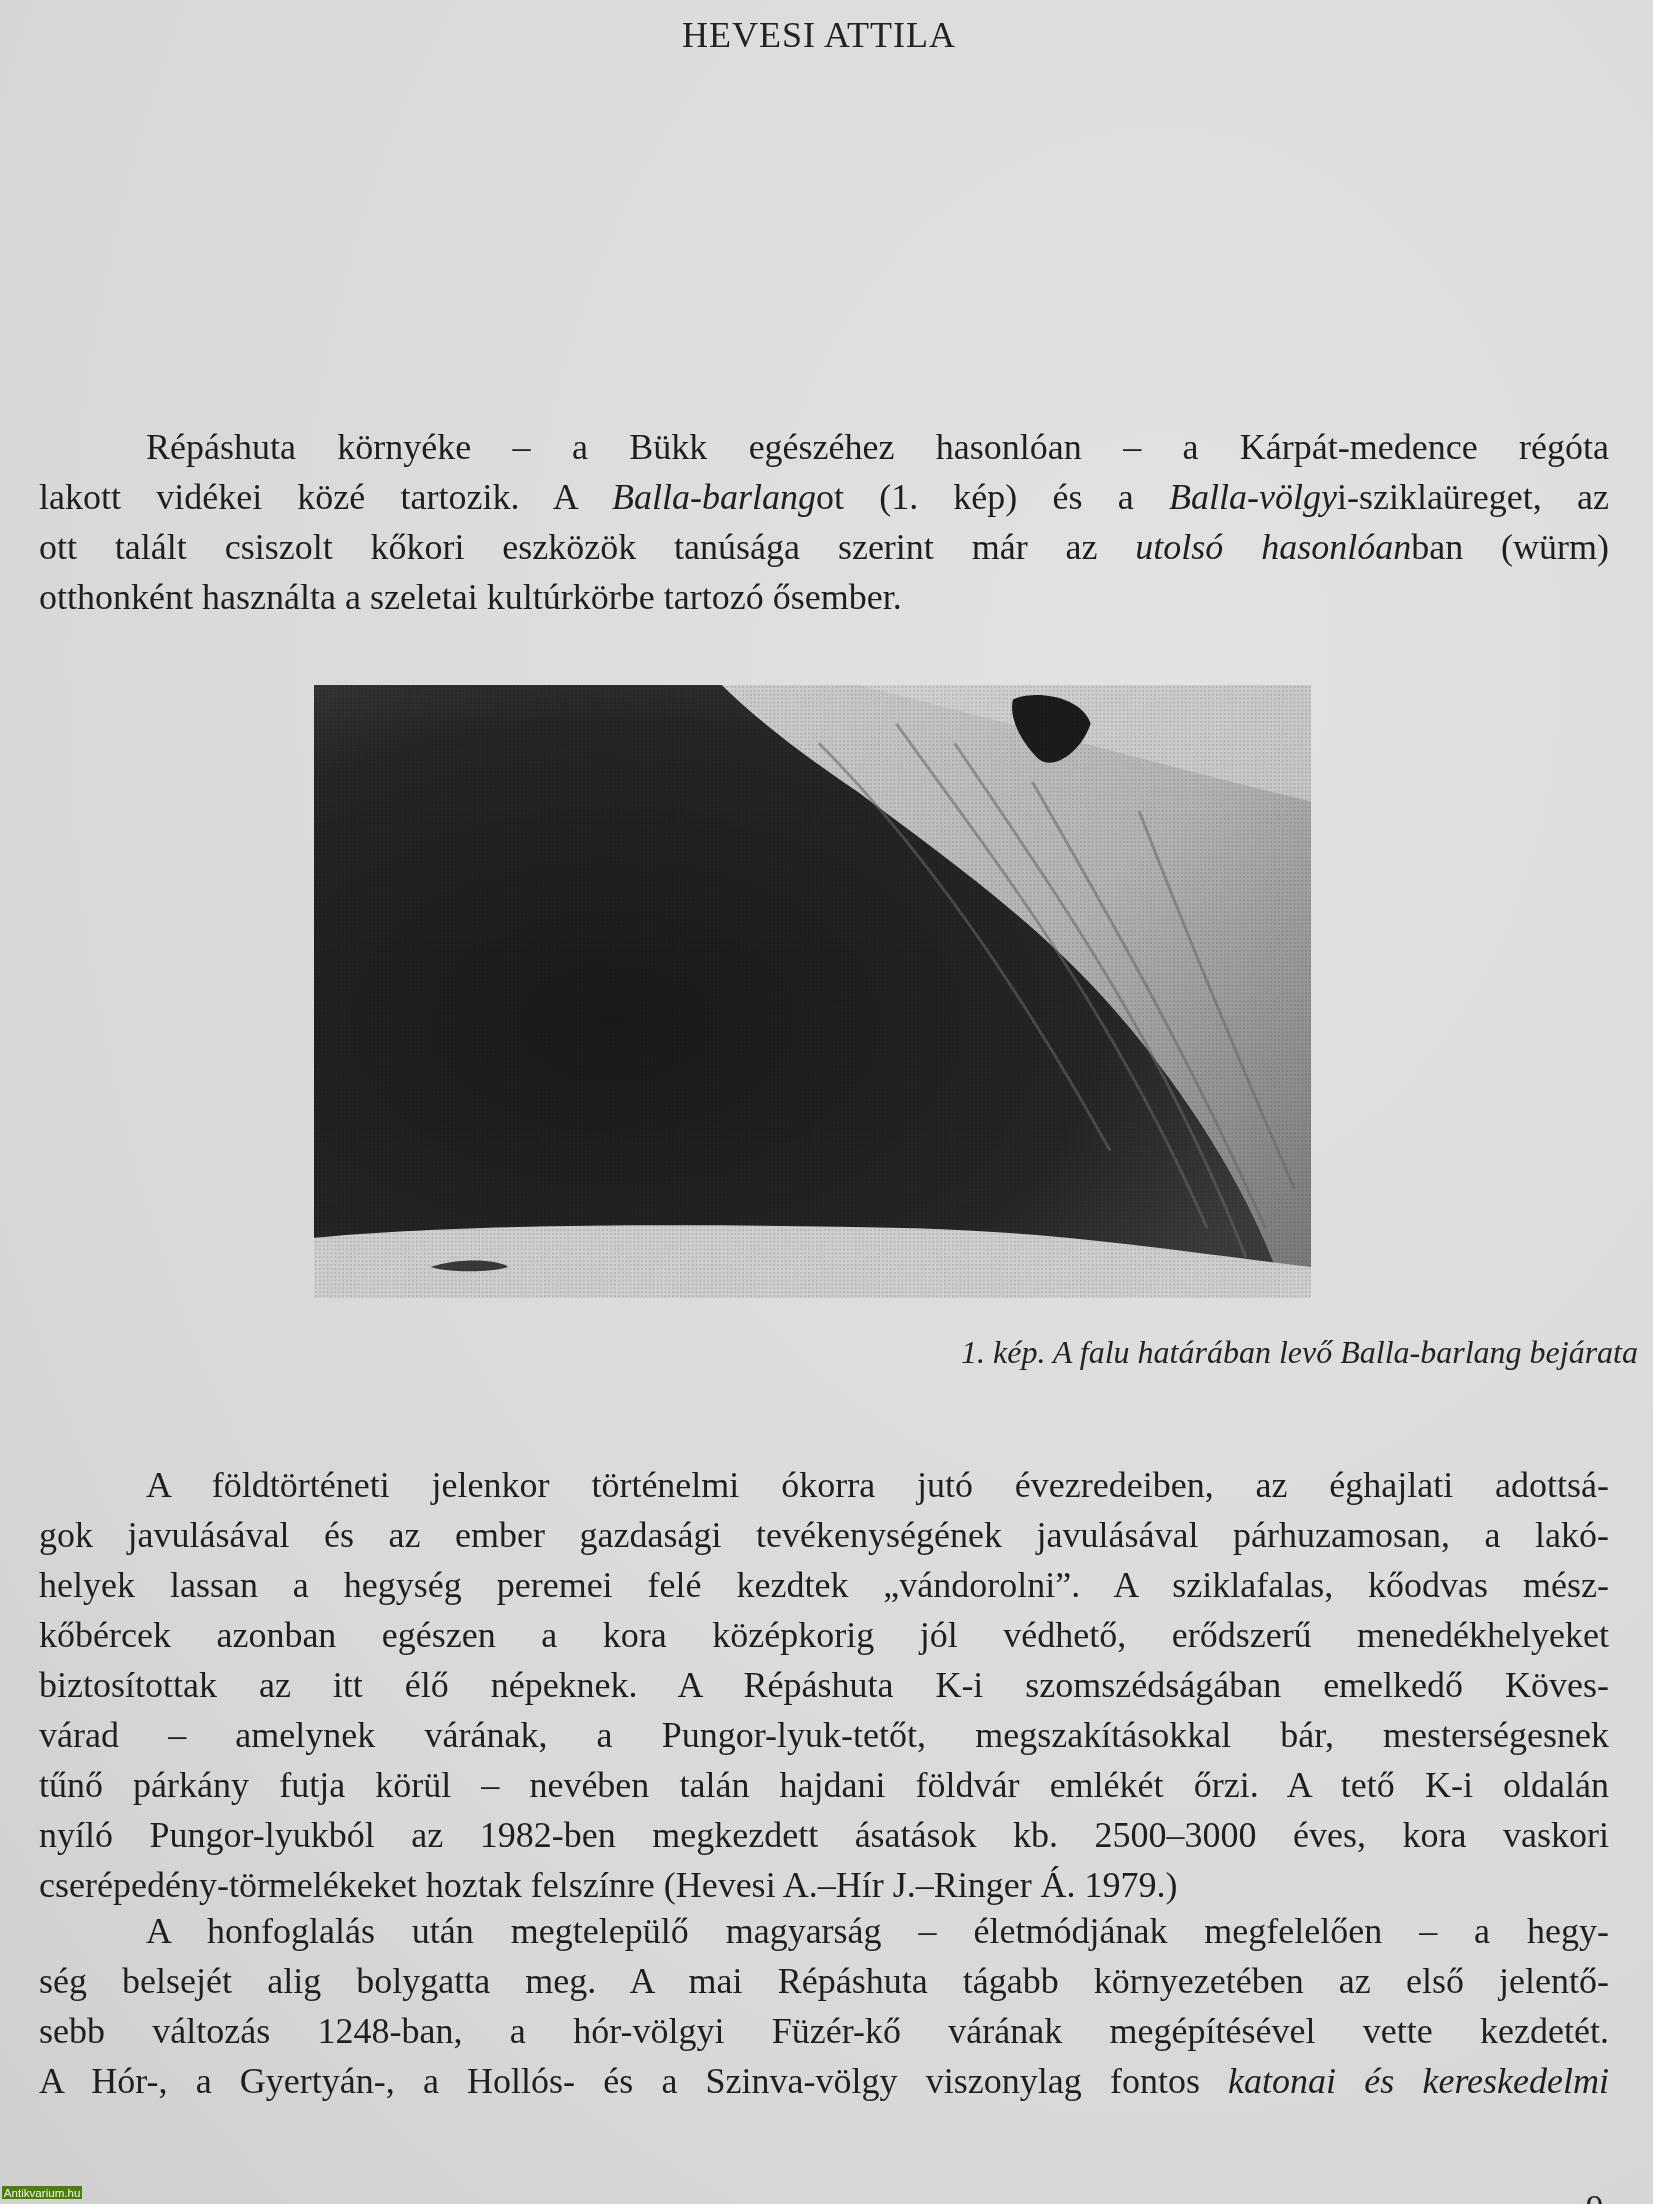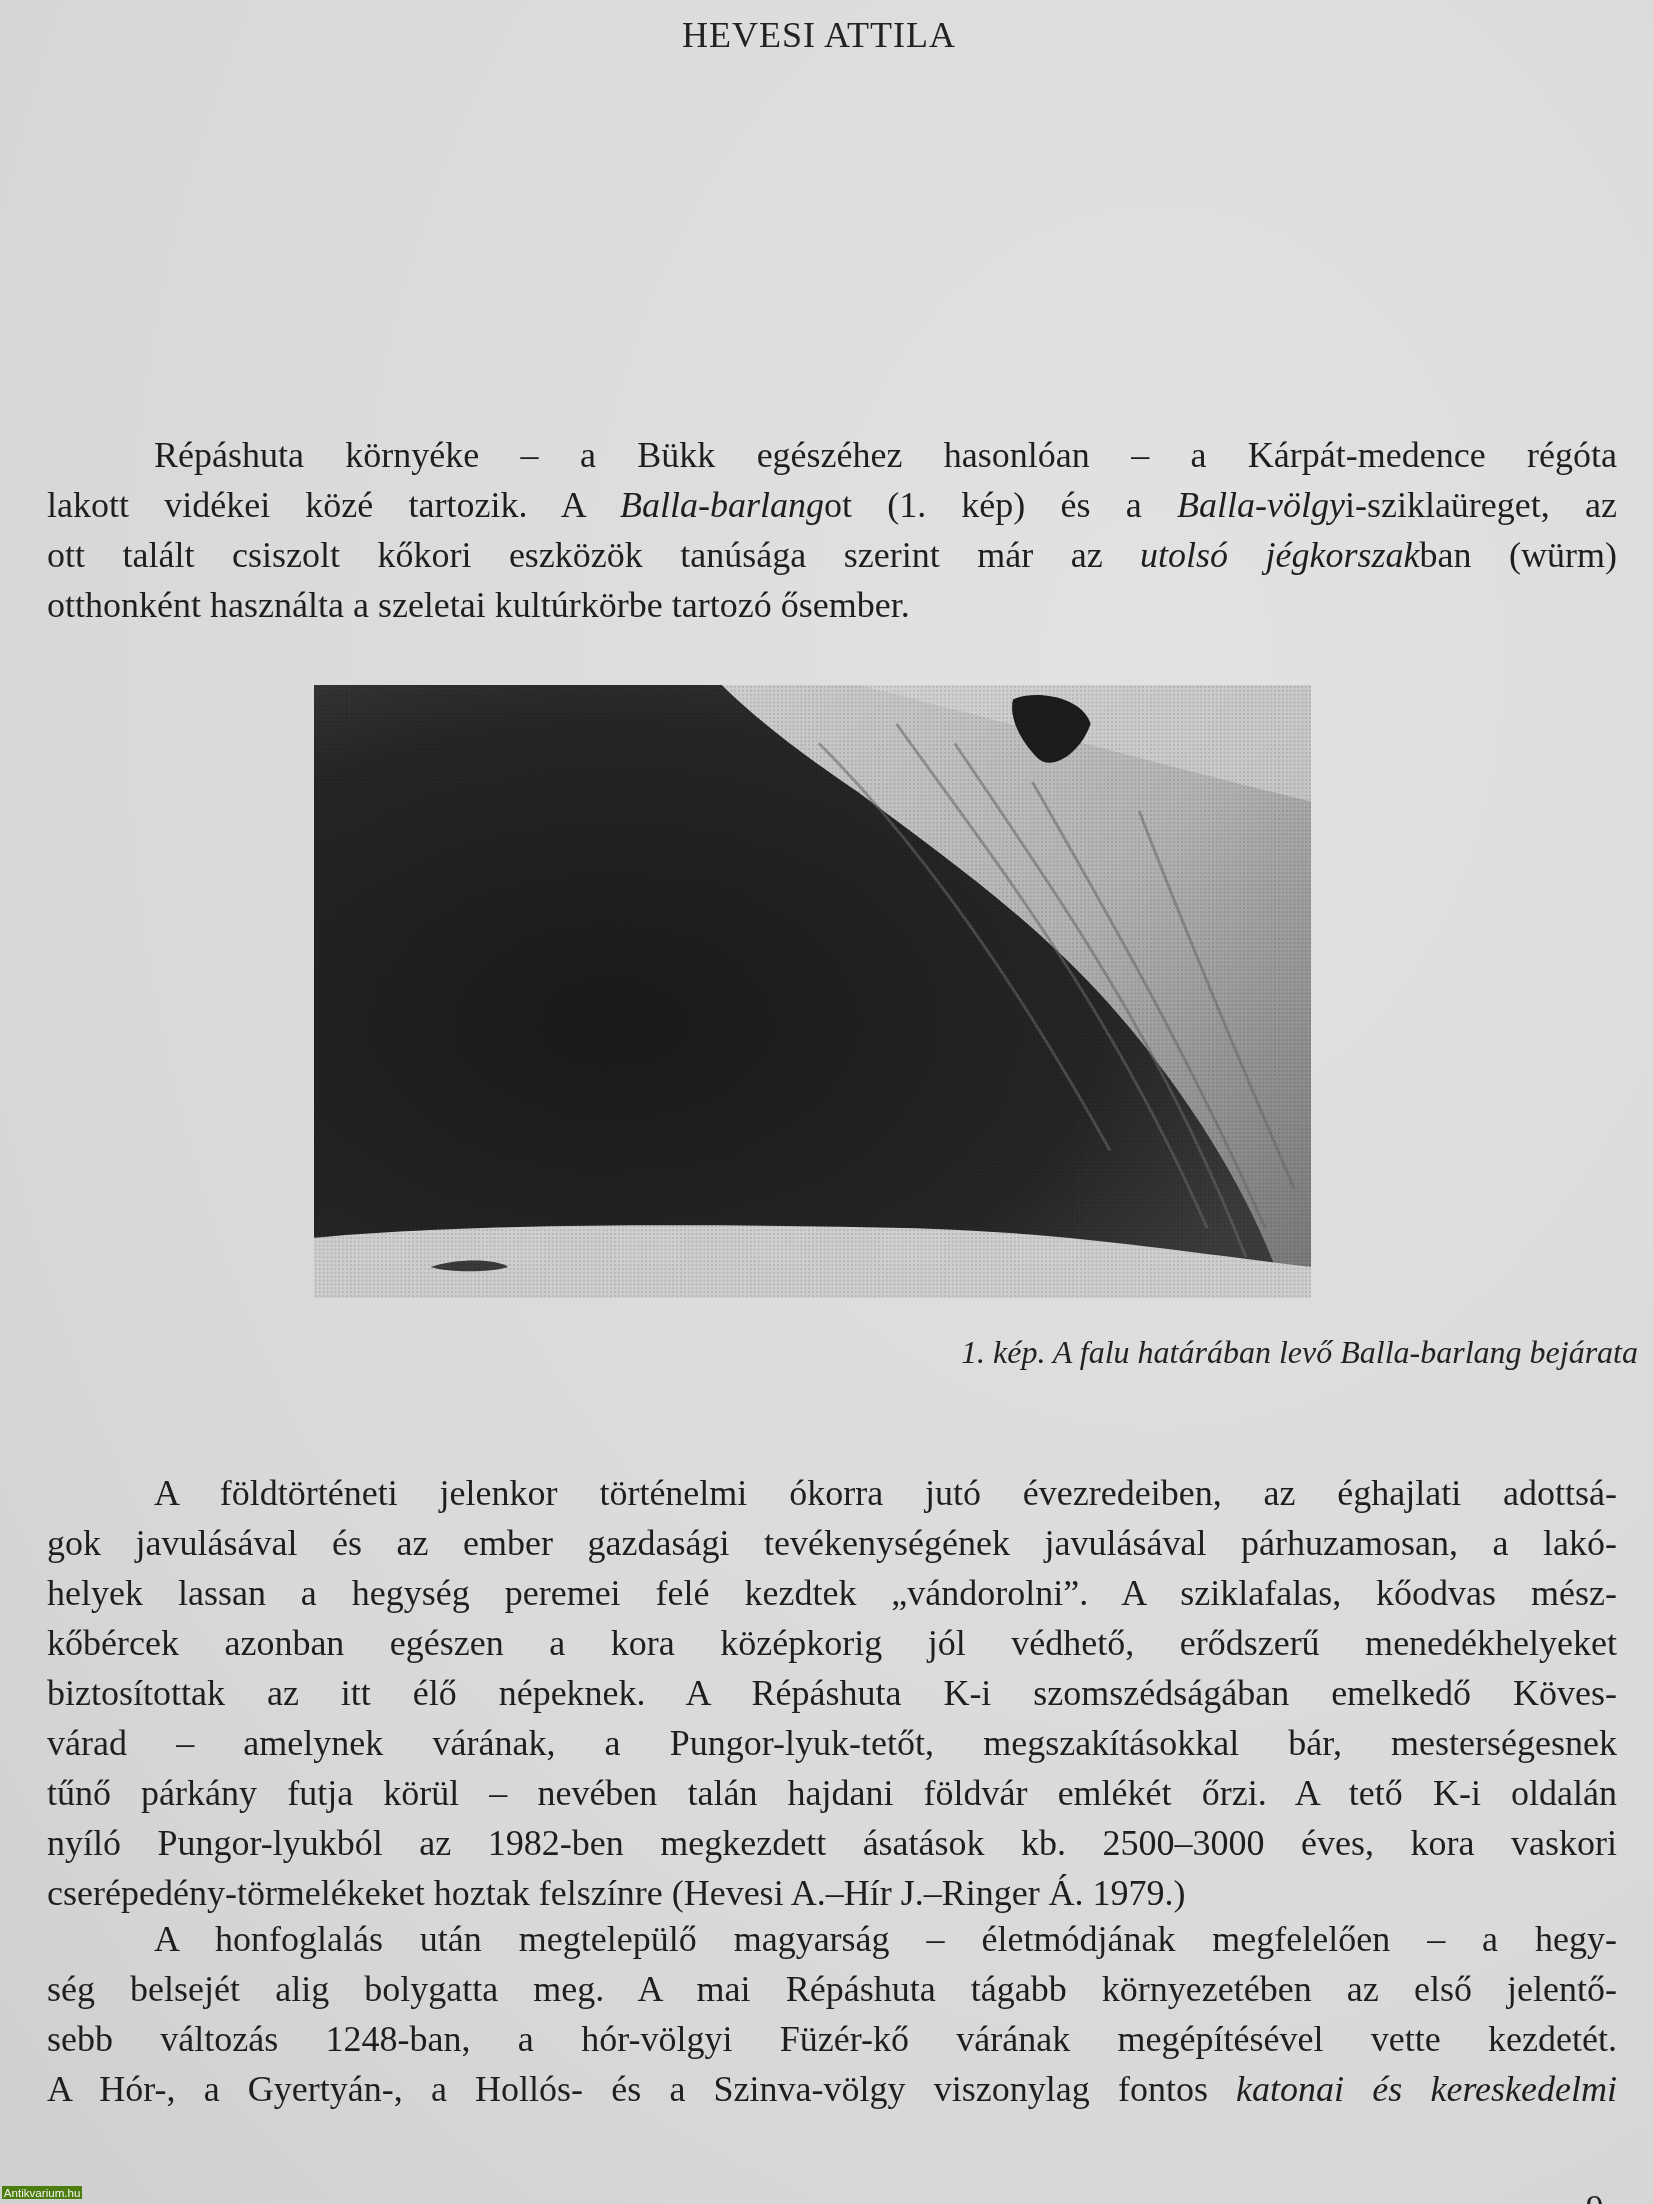--- a/index.html
+++ b/index.html
@@ -11,21 +11,21 @@
       color: #1f1f1f;
     }
     .page { position: absolute; left: 0; top: 0; width: 1638px; height: 2205px; }
     .running-head {
       position: absolute; top: 13.6px; left: 0; width: 100%;
       text-align: center; font-size: 36px; letter-spacing: 1px; color: #222;
     }
     .para {
       position: absolute; left: 31px; width: 1570px;
       font-size: 36px; line-height: 50px; text-align: justify;
-      color: #1e1e1e; margin: 16px;
+      color: #1e1e1e; margin: 8px;
     }
     .para .indent { display: inline-block; width: 107px; }
     .para i { font-style: italic; }
     .line { display: block; text-align: justify; text-align-last: justify; white-space: nowrap; }
     .line.last { text-align-last: left; }
     #p1 { top: 414px; }
     #p2 { top: 1452px; }
     #p3 { top: 1898px; }
     .figure {
       position: absolute; left: 314px; top: 685px; width: 997px; height: 613px;
@@ -48,21 +48,21 @@
   </style>
 </head>
 <body>
 
 <div class="page">
   <div class="running-head">HEVESI ATTILA</div>
 
   <div class="para" id="p1">
       <span class="line"><span class="indent"></span>Répáshuta környéke – a Bükk egészéhez hasonlóan – a Kárpát-medence régóta</span>
       <span class="line">lakott vidékei közé tartozik. A <i>Balla-barlang</i>ot (1. kép) és a <i>Balla-völgy</i>i-sziklaüreget, az</span>
-      <span class="line">ott talált csiszolt kőkori eszközök tanúsága szerint már az <i>utolsó jégkorszak</i>ban (würm)</span>
+      <span class="line">ott talált csiszolt kőkori eszközök tanúsága szerint már az <i>utolsó hasonlóan</i>ban (würm)</span>
       <span class="line last">otthonként használta a szeletai kultúrkörbe tartozó ősember.</span>
     </div>
 
   <div class="figure" aria-label="Balla-barlang cave entrance, black-and-white halftone photograph">
     <svg viewBox="0 0 1027 632" preserveAspectRatio="none">
       <defs>
         <pattern id="halftone" width="4" height="4" patternUnits="userSpaceOnUse">
           <rect width="4" height="4" fill="transparent"></rect>
           <circle cx="2" cy="2" r="0.9" fill="#000" opacity="0.18"></circle>
         </pattern>

